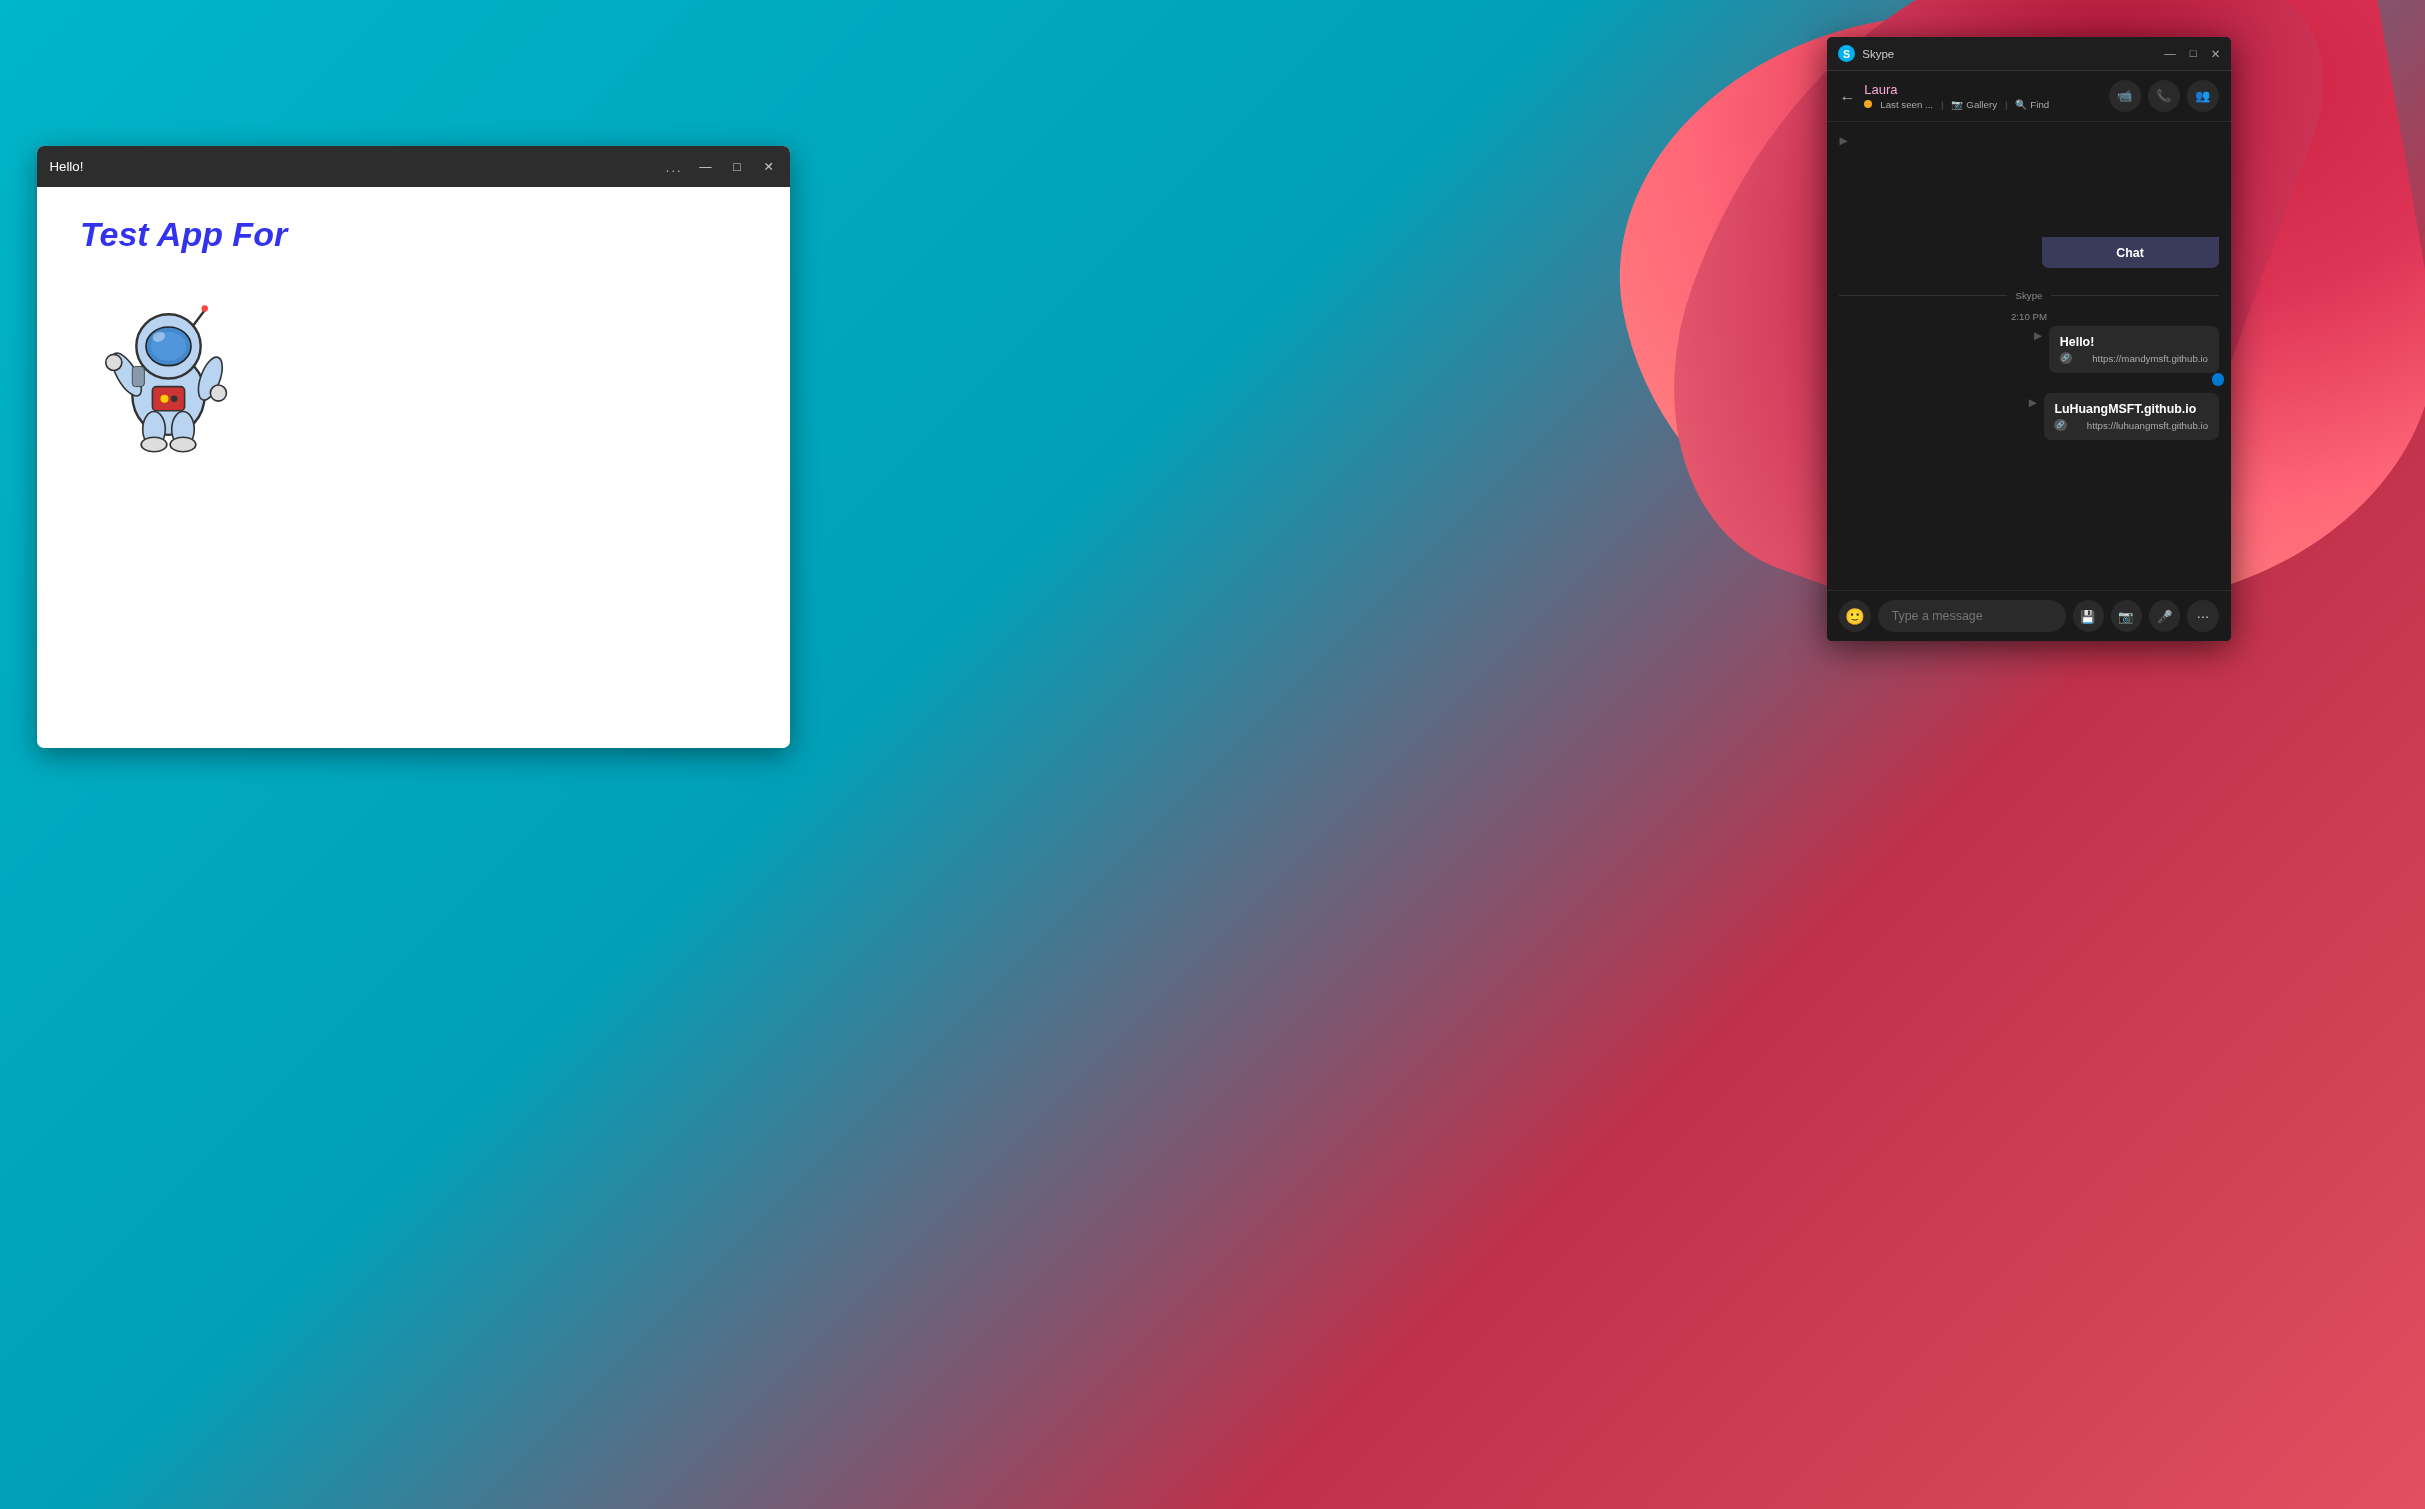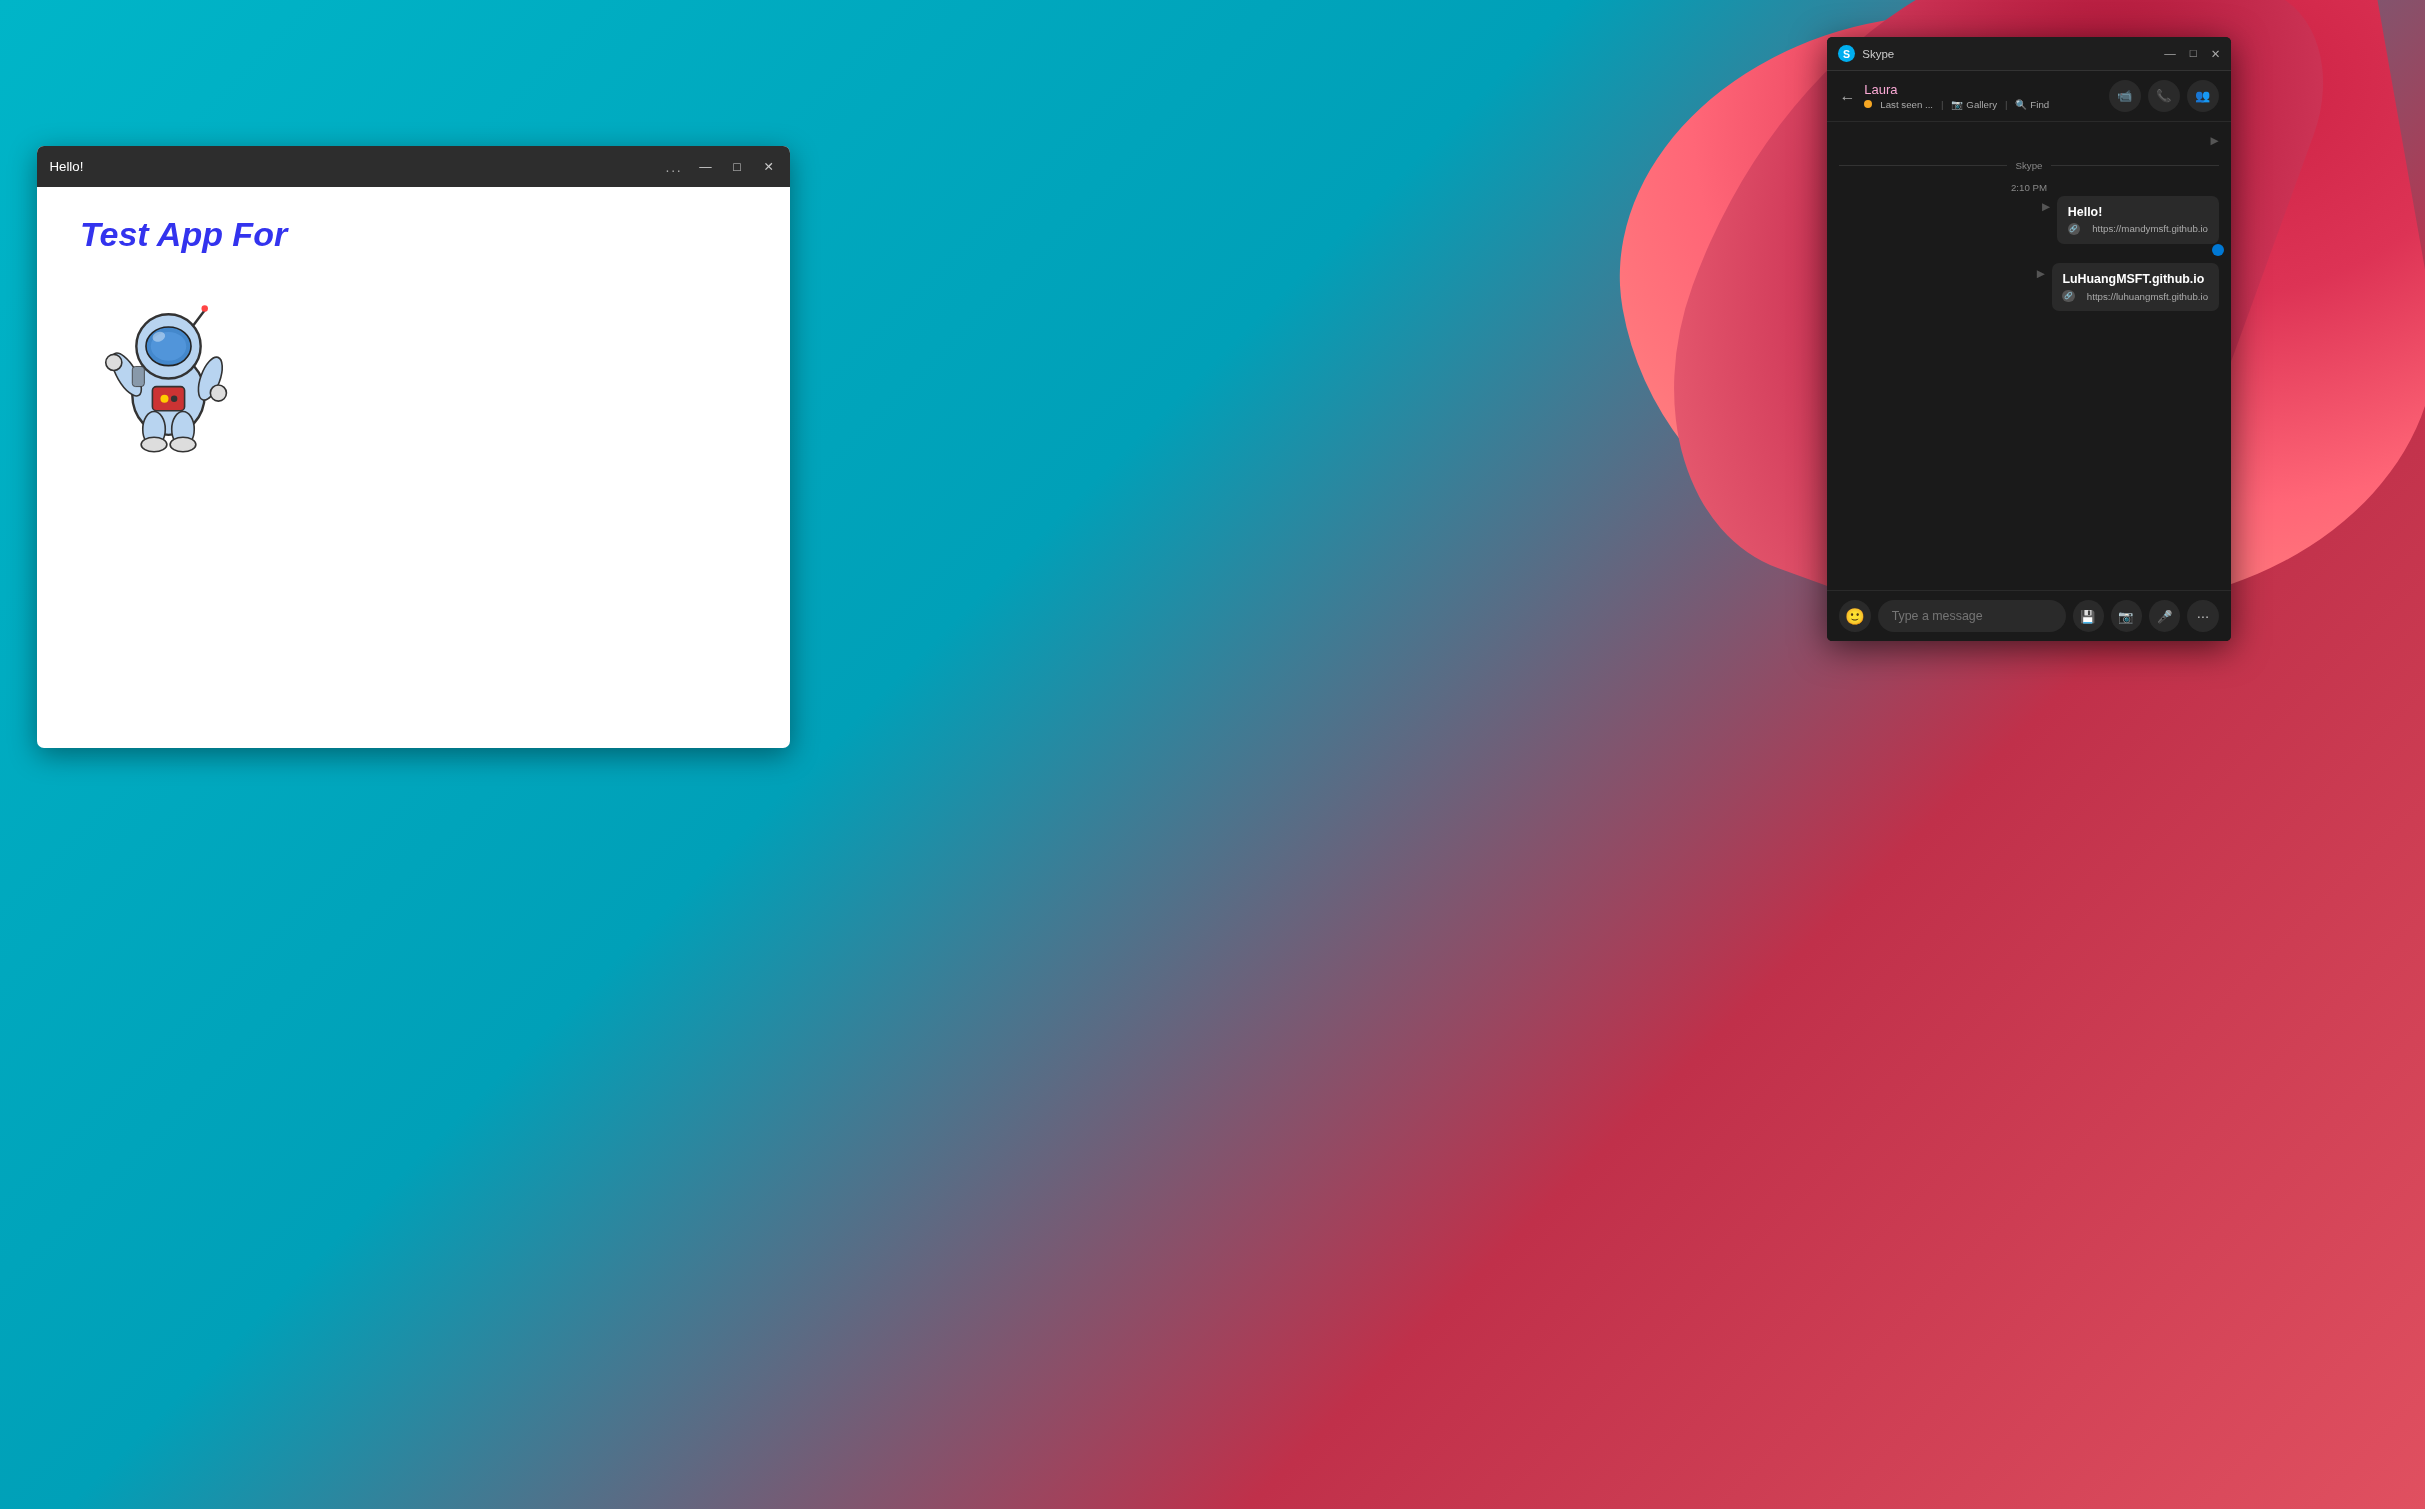--- a/index.html
+++ b/index.html
@@ -322,21 +322,21 @@
       color: #ffffff;
       font-size: 12.4px;
       font-weight: 600;
       margin-bottom: 3.5px;
     }
     .chat-bubble-link {
       color: #aaaaaa;
       font-size: 9.7px;
       display: flex;
       align-items: center;
-      gap: 12px;
+      gap: 20px;
     }
     .chat-bubble-link-icon {
       width: 12.4px;
       height: 12.4px;
       border-radius: 50%;
       background: #555;
       display: inline-flex;
       align-items: center;
       justify-content: center;
       font-size: 7px;
@@ -495,20 +495,24 @@
       <div class="skype-action-btn">
         <span>👥</span>
       </div>
     </div>
   </div>
 
   <div class="skype-chat-area">
 
     <div style="display:flex; align-items:flex-start; gap:5.3px; justify-content:flex-end; margin-bottom:3.5px;">
       <span class="chat-send-indicator">▶</span>
+      <div class="chat-preview-card">
+        <div class="chat-preview-image"></div>
+        <div class="chat-preview-btn">Chat</div>
+      </div>
     </div>
 
     <div class="chat-divider">
       <div class="chat-divider-line"></div>
       <span class="chat-divider-text">Skype</span>
       <div class="chat-divider-line"></div>
     </div>
 
     <div class="chat-timestamp">2:10 PM</div>
 

